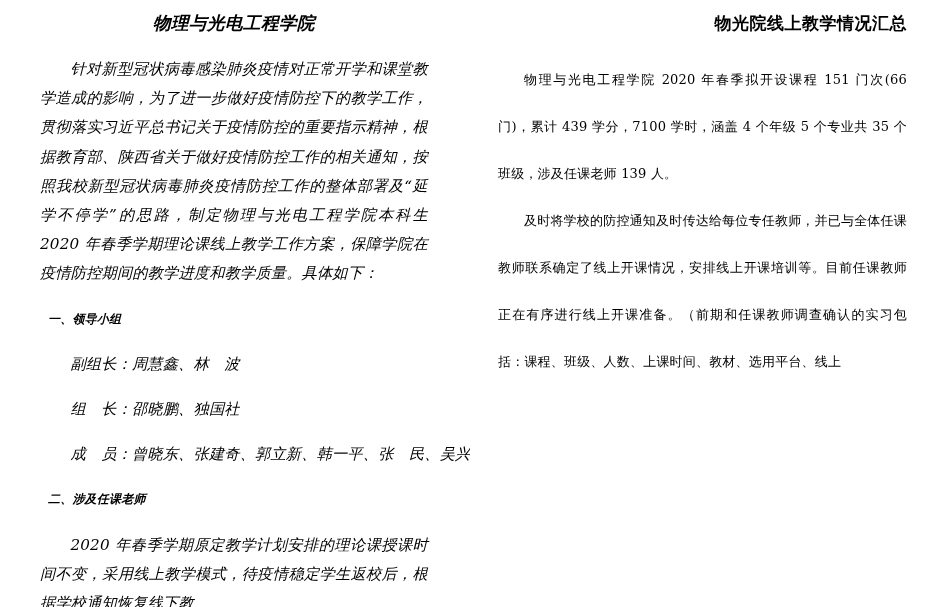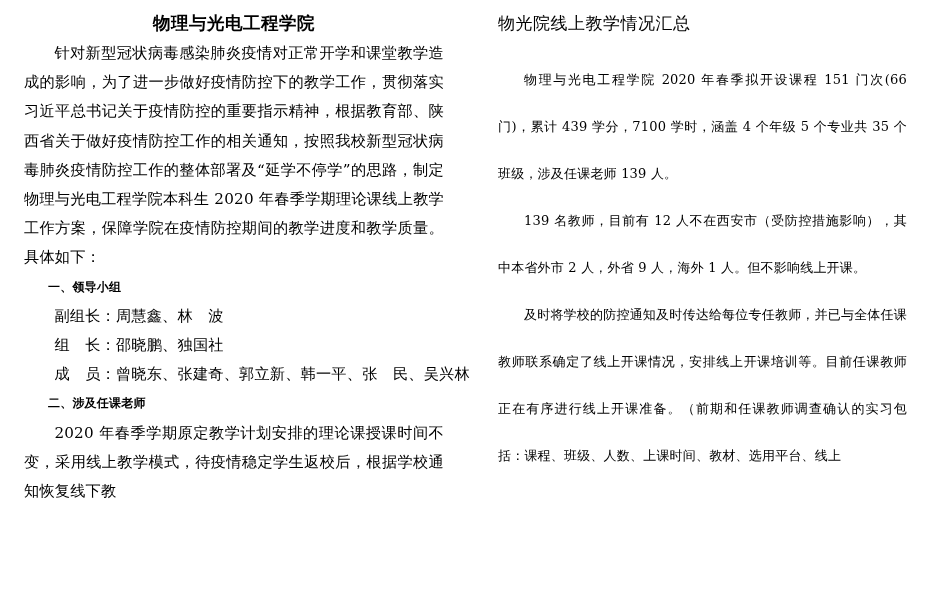--- a/index.html
+++ b/index.html
@@ -22,51 +22,52 @@
     box-sizing: border-box;
   }
   .col {
     box-sizing: border-box;
     height: 607px;
     overflow: hidden;
   }
   .col-left {
     width: 470px;
     padding: 8px 26px 0 24px;
+    font-style: italic;
   }
   .col-right {
     width: 467px;
     padding: 8px 30px 0 28px;
   }
   .doc-title {
     text-align: center;
     font-weight: bold;
     font-size: 17.5px;
     line-height: 31px;
     letter-spacing: 0.5px;
     white-space: nowrap;
   }
   .doc-title.second {
     font-size: 17.5px;
     letter-spacing: 0px;
   }
   .right-title {
-    text-align: left;
-    font-weight: normal;
+    text-align: right;
+    font-weight: bold;
     font-size: 17px;
     line-height: 30px;
     letter-spacing: 0.5px;
     white-space: nowrap;
   }
   .para {
     font-size: 15.2px;
     line-height: 29.2px;
     text-align: justify;
     text-justify: inter-ideograph;
-    margin: 0;
+    margin: 16px;
     letter-spacing: 0.2px;
   }
   .para.indent {
     text-indent: 2em;
   }
   .heading {
     font-size: 12px;
     line-height: 29.2px;
     font-weight: bold;
     text-indent: 2em;
@@ -102,17 +103,16 @@
     <p class="para indent nowrapline">组　长：邵晓鹏、独国社</p>
     <p class="para indent nowrapline">成　员：曾晓东、张建奇、郭立新、韩一平、张　民、吴兴林、</p>
     <p class="heading">二、涉及任课老师</p>
     <p class="para indent">2020 年春季学期原定教学计划安排的理论课授课时间不变，采用线上教学模式，待疫情稳定学生返校后，根据学校通知恢复线下教</p>
   </div>
 
   <div class="col col-right">
     <div class="right-title">物光院线上教学情况汇总</div>
     <div class="right-spacer"></div>
     <p class="right-para">物理与光电工程学院 2020 年春季拟开设课程 151 门次(66 门)，累计 439 学分，7100 学时，涵盖 4 个年级 5 个专业共 35 个班级，涉及任课老师 139 人。</p>
-    <p class="right-para">139 名教师，目前有 12 人不在西安市（受防控措施影响），其中本省外市 2 人，外省 9 人，海外 1 人。但不影响线上开课。</p>
     <p class="right-para">及时将学校的防控通知及时传达给每位专任教师，并已与全体任课教师联系确定了线上开课情况，安排线上开课培训等。目前任课教师正在有序进行线上开课准备。（前期和任课教师调查确认的实习包括：课程、班级、人数、上课时间、教材、选用平台、线上</p>
   </div>
 
 </div>
 
 </body></html>

